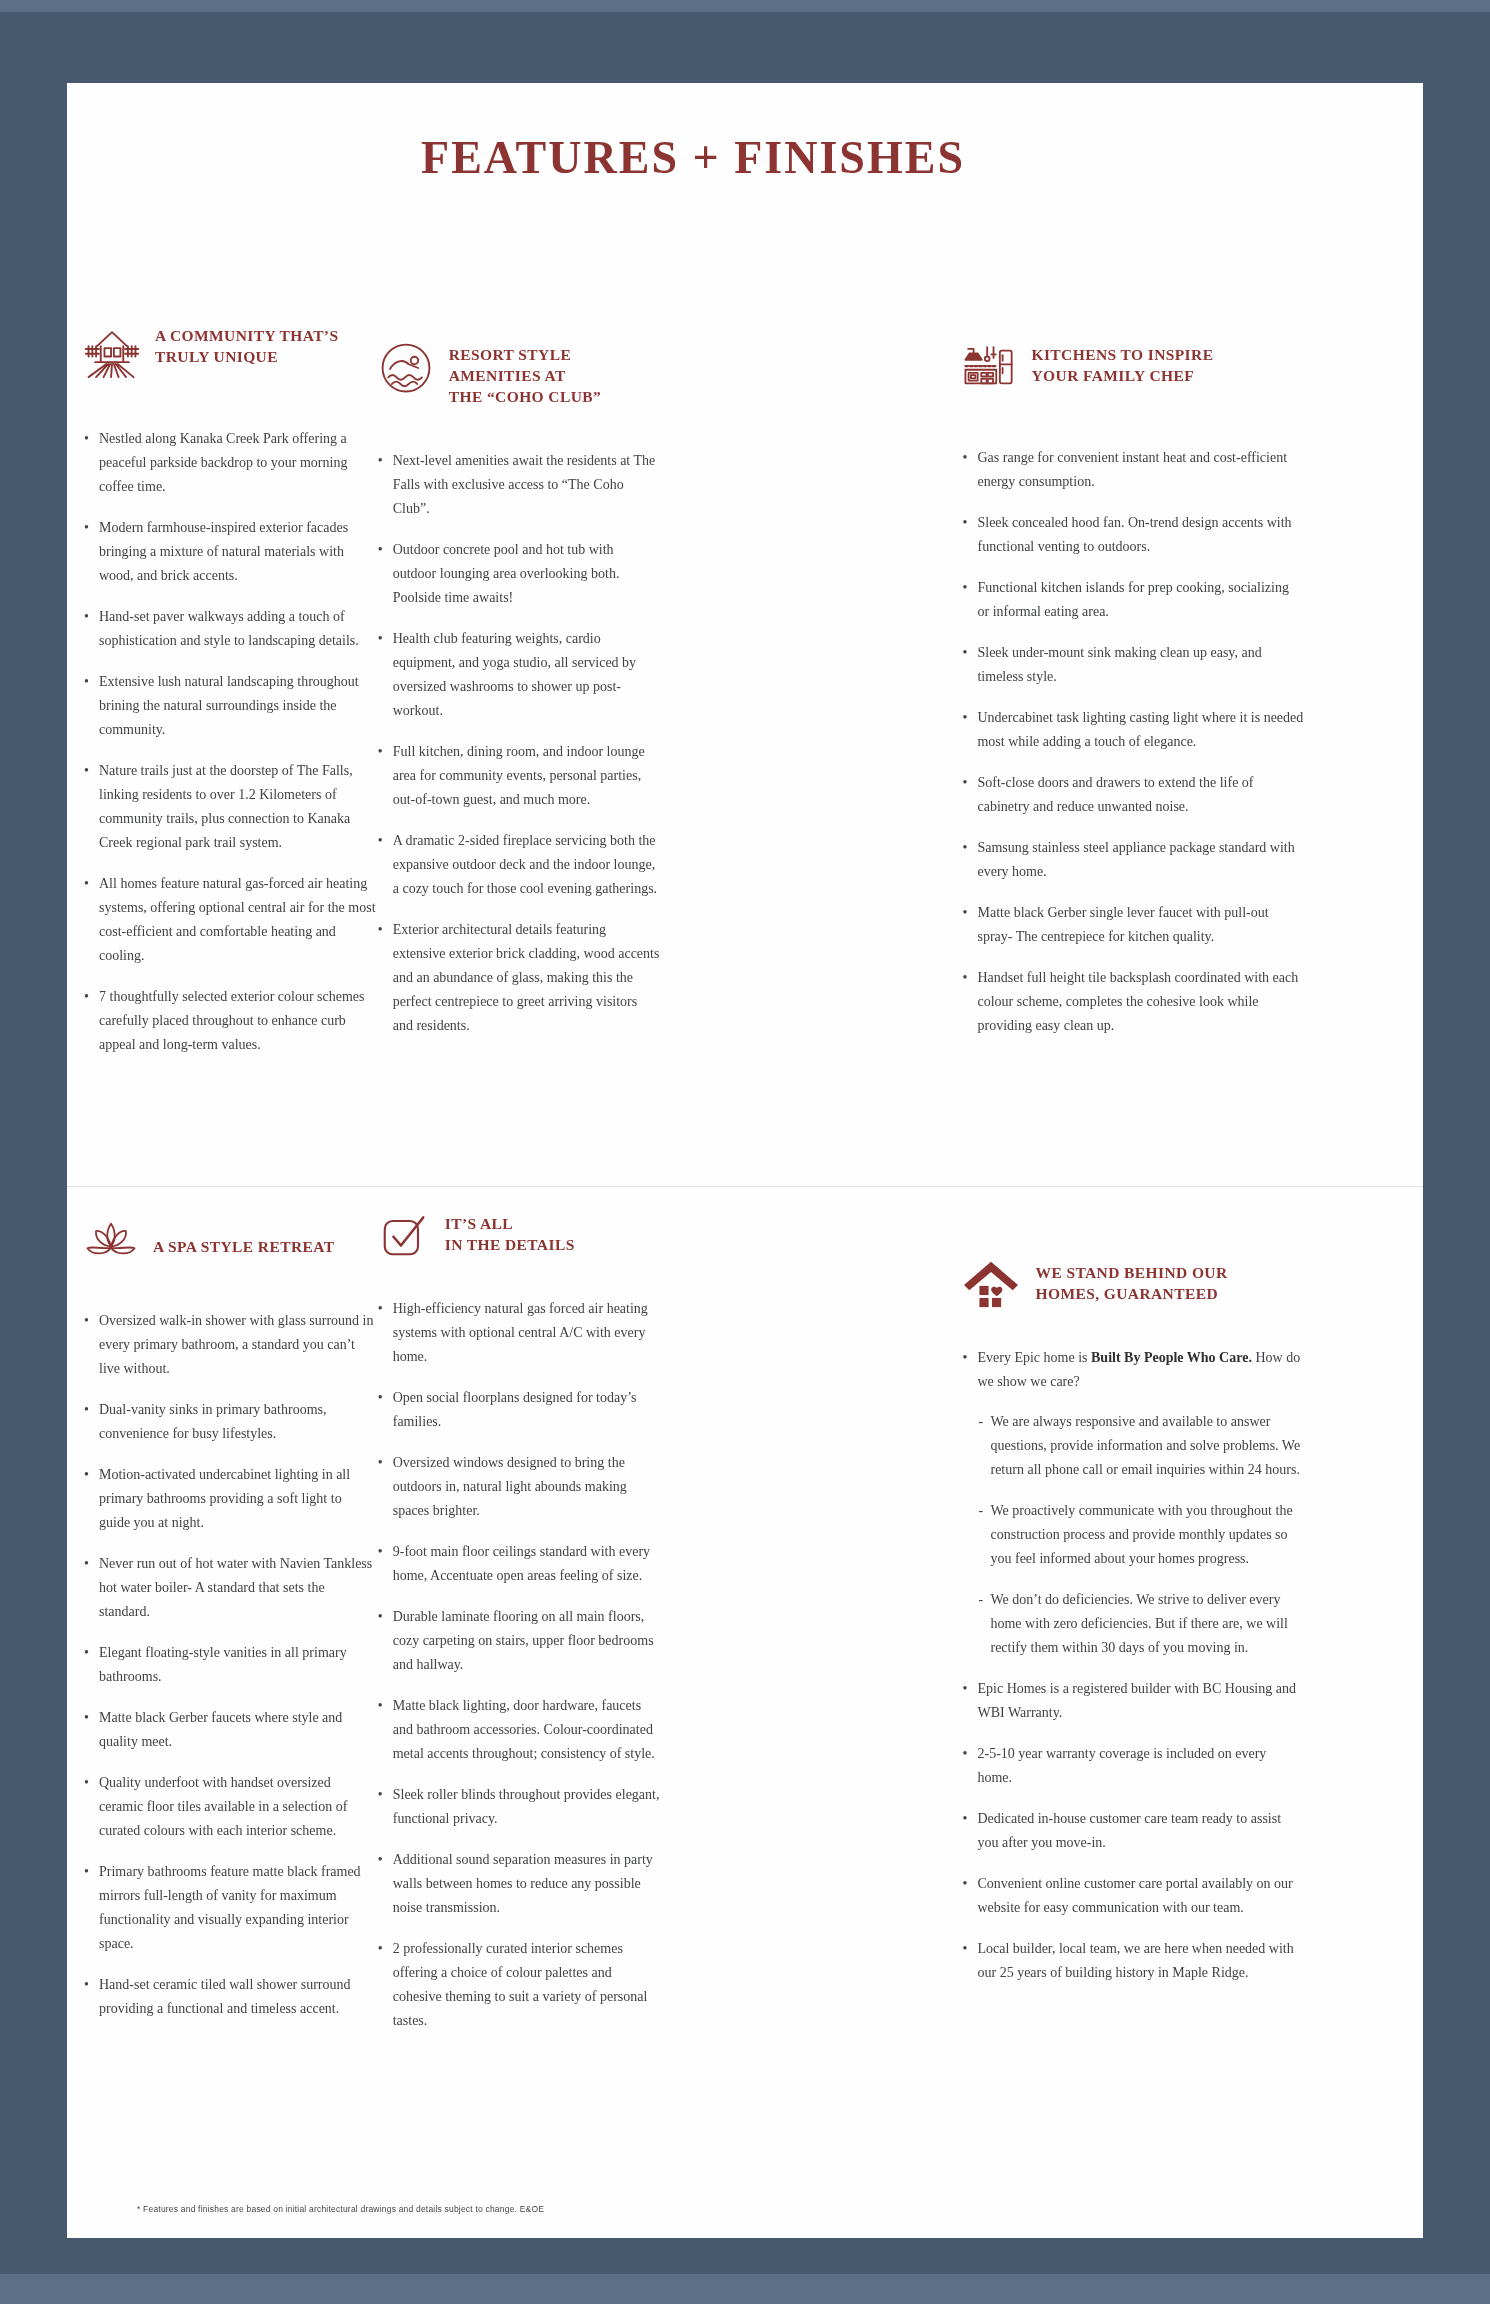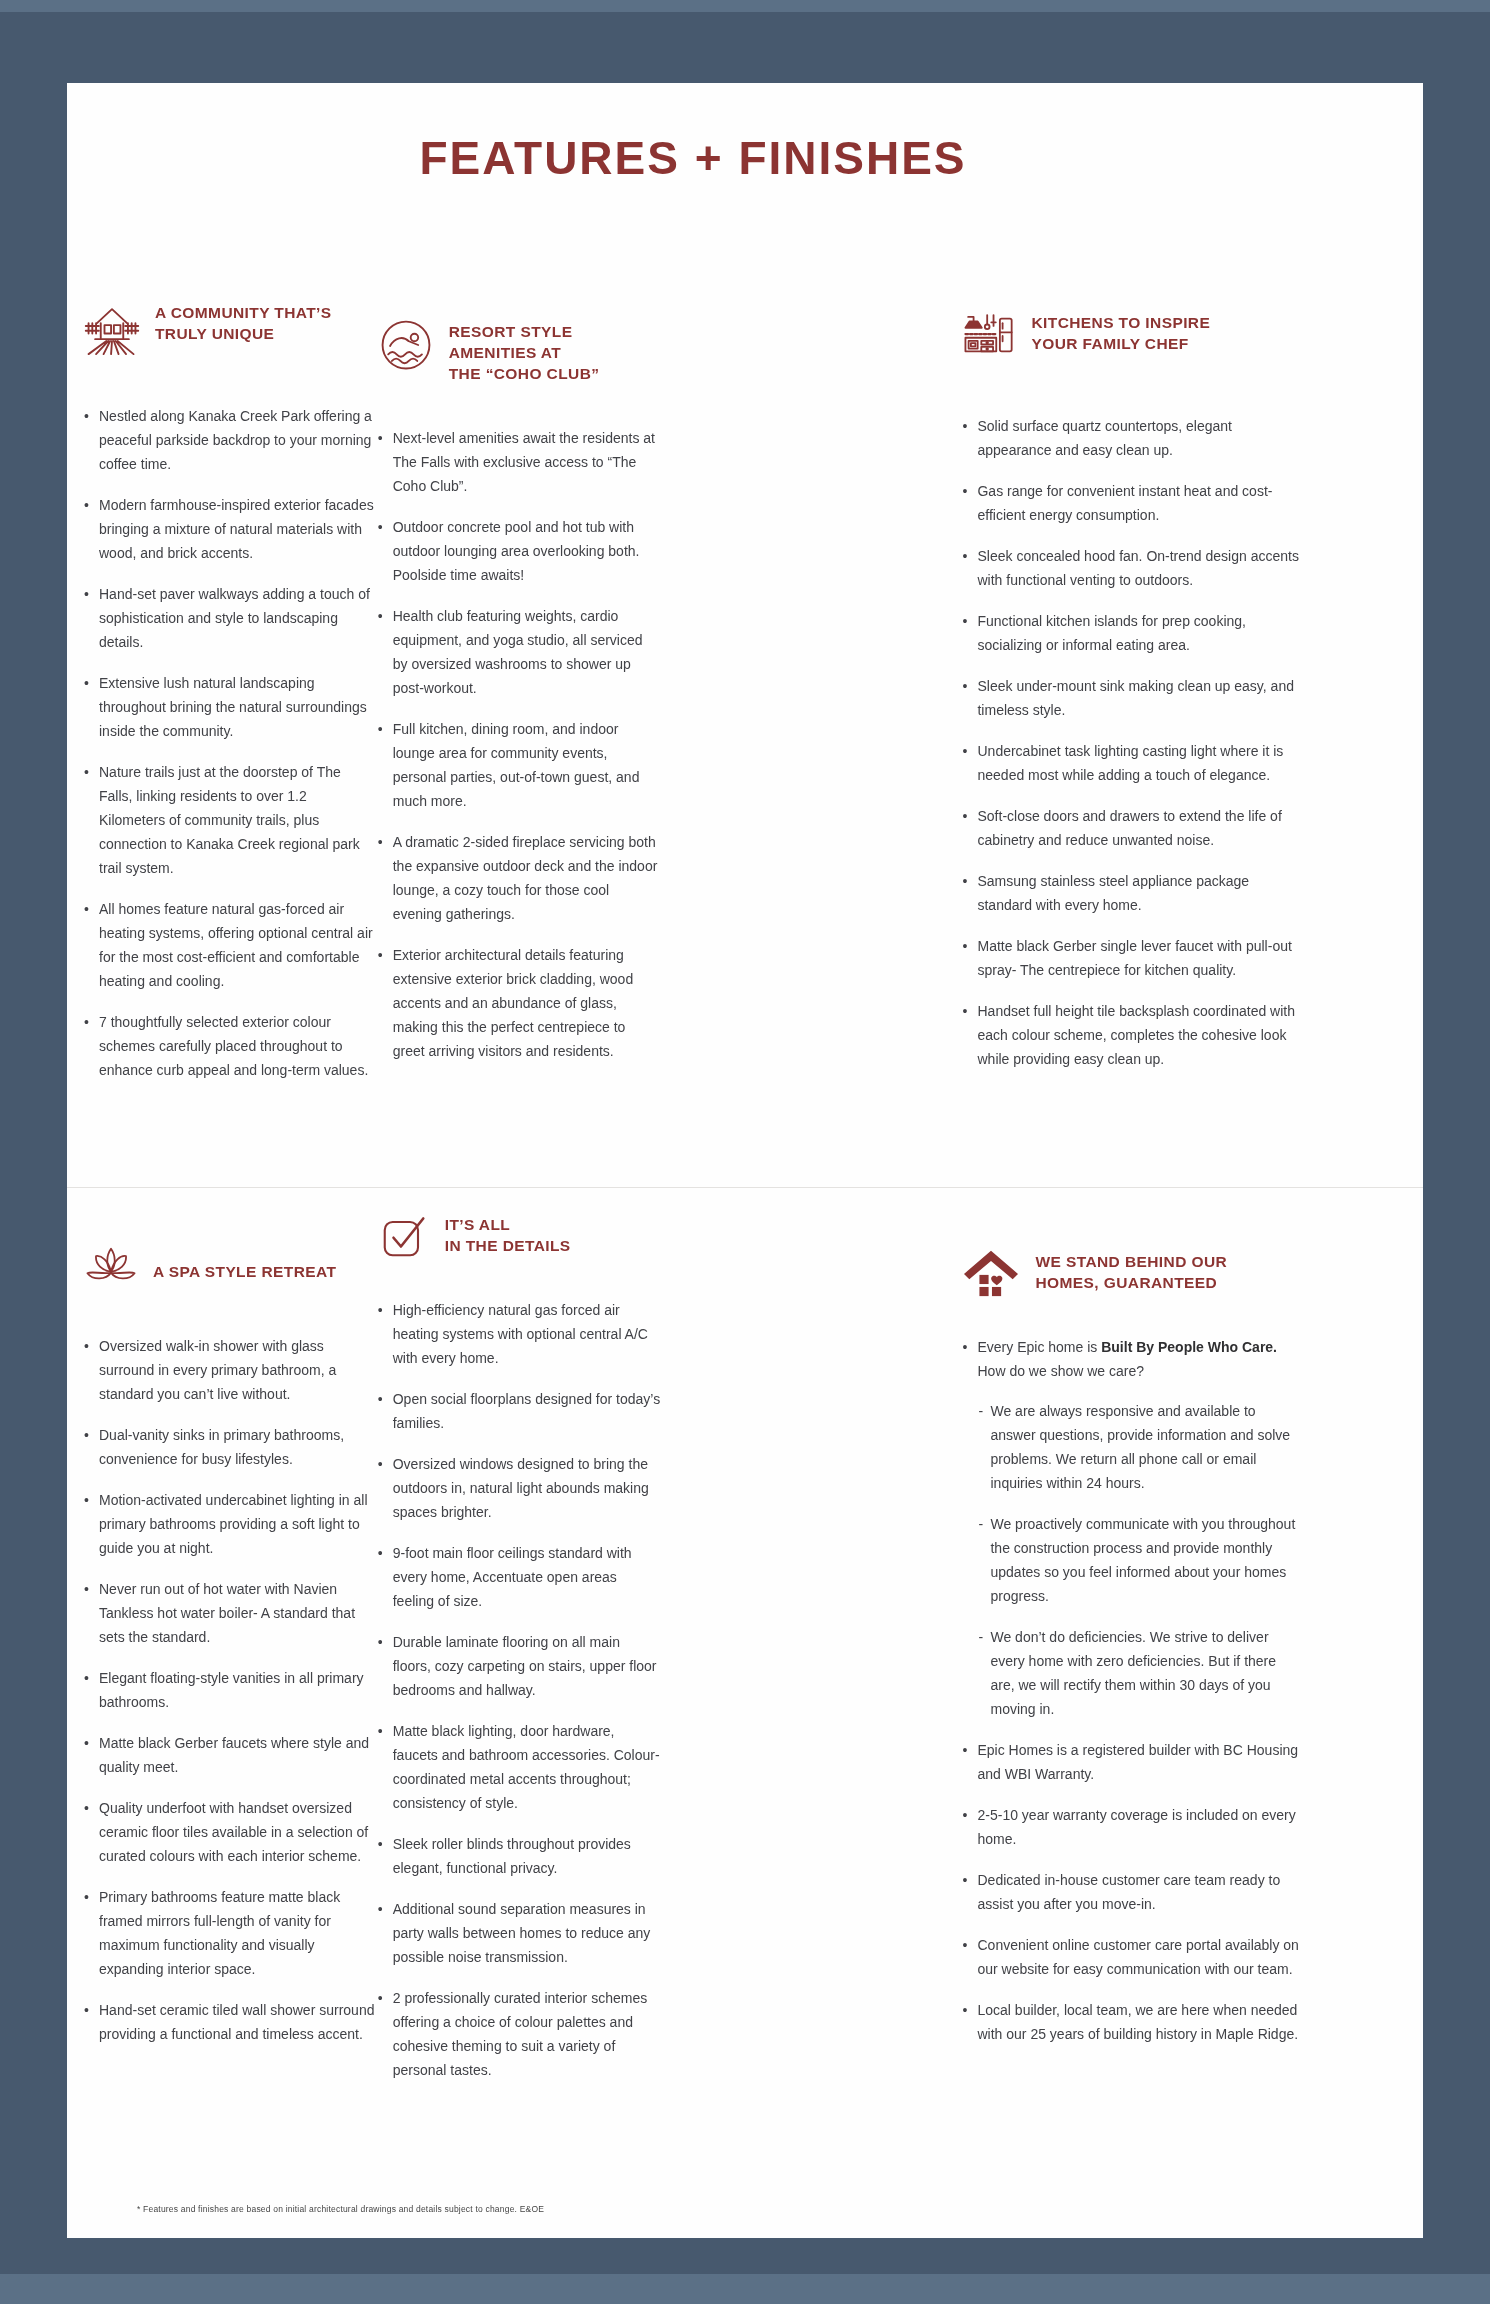--- a/index.html
+++ b/index.html
@@ -8,21 +8,21 @@
     background:#47596E;
     font-family:"Liberation Sans",sans-serif;
     overflow:hidden;
   }
   .strip-top{position:absolute;top:0;left:0;width:100%;height:12px;background:#5B7086;}
   .strip-bottom{position:absolute;bottom:0;left:0;width:100%;height:30px;background:#5B7086;}
   .page{
     position:absolute;left:67px;top:83px;width:1356px;height:2155px;
     background:#FEFEFE;
   }
-  .content{position:absolute;left:15px;top:0;width:1222px;}
+  .content{position:absolute;left:15px;top:0;width:1222px;font-family:Liberation Serif, serif;}
   .doc-title{
     margin:48px 0 0 0;text-align:center;
     font-size:46px;font-weight:bold;letter-spacing:2px;
     color:#8C3432;
   }
   .row{display:flex;align-items:center;}
   .top-row{margin-top:22px;min-height:980px;}
   .divider{border:none;border-top:1px solid #E4E2E0;margin:0 0 0 -15px;width:1356px;height:0;}
   .bottom-row{margin-top:20px;}
   .col{box-sizing:border-box;}
@@ -149,21 +149,20 @@
               <circle cx="30" cy="40.5" r="0.9" fill="#8C3432"></circle>
               <circle cx="30" cy="47.5" r="0.9" fill="#8C3432"></circle>
             </svg>
           </span>
           <h2 class="sec-title">
               <span class="tl">KITCHENS TO INSPIRE</span>
               <span class="tl">YOUR FAMILY CHEF</span>
             </h2>
         </div>
         <ul class="bullets">
-          <li>Solid surface quartz countertops, elegant appearance and easy clean up.</li>
             <li>Gas range for convenient instant heat and cost-efficient energy consumption.</li>
             <li>Sleek concealed hood fan. On-trend design accents with functional venting to outdoors.</li>
             <li>Functional kitchen islands for prep cooking, socializing or informal eating area.</li>
             <li>Sleek under-mount sink making clean up easy, and timeless style.</li>
             <li>Undercabinet task lighting casting light where it is needed most while adding a touch of elegance.</li>
             <li>Soft-close doors and drawers to extend the life of cabinetry and reduce unwanted noise.</li>
             <li>Samsung stainless steel appliance package standard with every home.</li>
             <li>Matte black Gerber single lever faucet with pull-out spray- The centrepiece for kitchen quality.</li>
             <li>Handset full height tile backsplash coordinated with each colour scheme, completes the cohesive look while providing easy clean up.</li>
         </ul>

